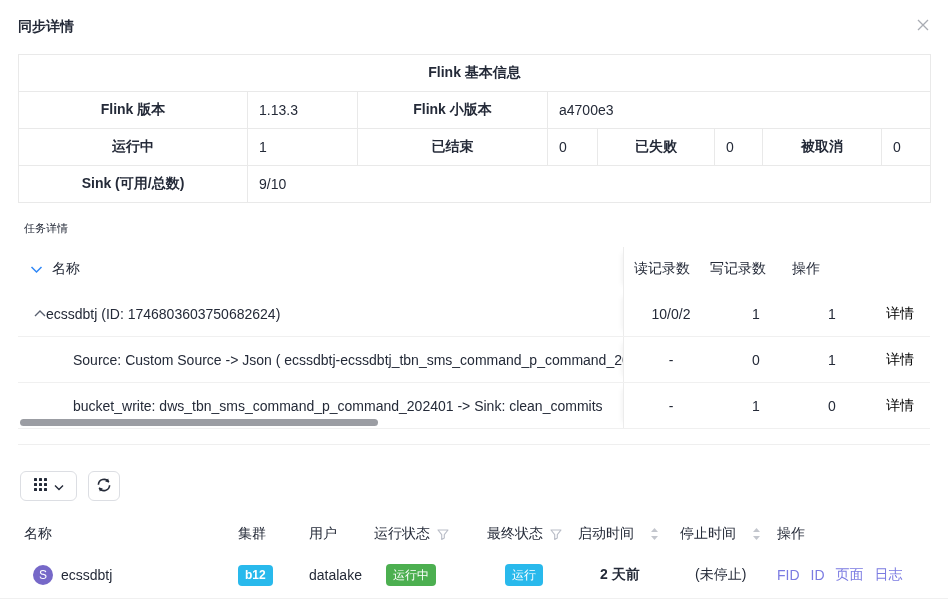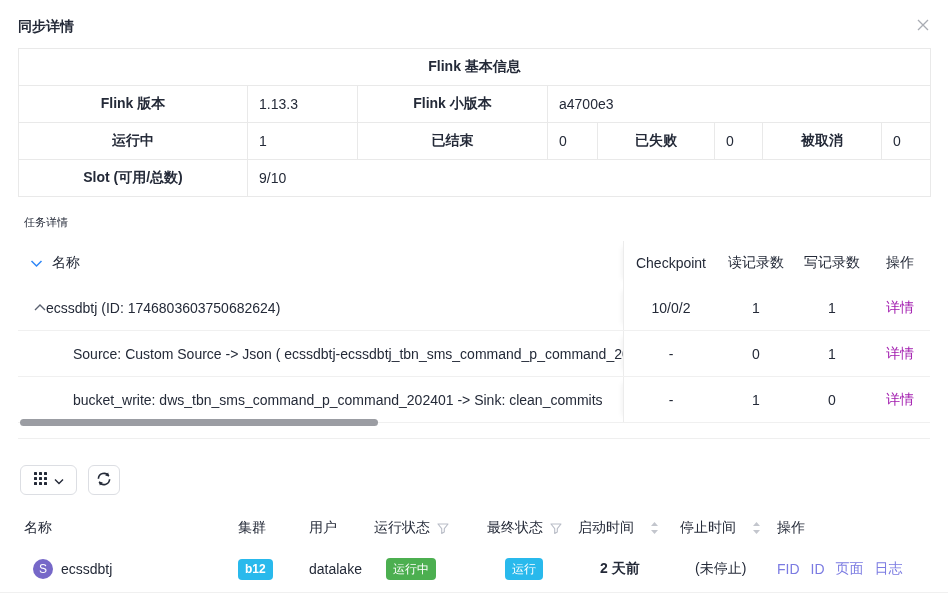--- a/index.html
+++ b/index.html
@@ -8,21 +8,21 @@
     font-family:"Liberation Sans", sans-serif;
     font-size:14px; color:#242a38; background:#ffffff;
     position:relative; overflow:hidden;
   }
   
   .modal-header { padding:18px 29px 0 18px; height:34px; }
   .modal-title { font-size:14px; font-weight:600; color:#242a38; }
   .close-btn { position:absolute; top:17px; right:17px; width:16px; height:16px;
     display:flex; align-items:center; justify-content:center; cursor:pointer; }
   
-  .info-table { border-collapse:collapse; margin:14px 18px 0 18px; width:912px;
+  .info-table { border-collapse:collapse; margin:20px 18px 0 18px; width:912px;
     table-layout:fixed; }
   .info-table th, .info-table td { border:1px solid #e9e9e9; height:37px; font-size:14px; }
   .info-table th { font-weight:bold; text-align:center; color:#242a38; }
   .info-table td { text-align:left; padding-left:11px; font-weight:normal; }
   .info-table .tbl-title { font-weight:bold; text-align:center; }
   
   .section-label { margin:15px 0 0 24px; font-size:11px; color:#242a38; height:20px; line-height:20px; }
   
   .task-table { margin:9px 18px 0 18px; width:912px; }
   .tt-row { display:flex; align-items:stretch; }
@@ -31,21 +31,21 @@
   .tt-body-row { border-bottom:1px solid #f0f0f0; }
   .tt-name { width:605px; display:flex; align-items:center; overflow:hidden;
     white-space:nowrap; flex:none; }
   .tt-right { display:flex; flex:none; width:307px; border-left:1px solid #ececec;
     box-shadow:-6px 0 6px -6px rgba(0,0,0,0.08); }
   .tt-cell { display:flex; align-items:center; justify-content:center; flex:none; }
   .tt-cp { width:94px; } .tt-rd { width:76px; } .tt-wr { width:76px; } .tt-op { width:60px; }
   .tt-name.hdr { padding-left:12px; gap:9px; }
   .tt-name.lvl0 { padding-left:16px; }
   .tt-name.lvl1 { padding-left:55px; }
-  .detail-link { color:#a21caf; cursor:pointer; }
+  .detail-link { color:#000000; cursor:pointer; }
   .expand-icon { display:inline-flex; cursor:pointer; }
   
   .hscroll { position:absolute; top:419px; left:20px; width:358px; height:7px;
     border-radius:4px; background:#9b9da3; cursor:pointer; }
   
   .divider { margin:15px 18px 0 18px; border-top:1px solid #efefef; height:0; }
   
   .toolbar { margin:26px 0 0 20px; display:flex; gap:11px; align-items:center; }
   .tb-btn { height:30px; background:#fff; border:1px solid #dcdee3; border-radius:6px;
     display:inline-flex; align-items:center; justify-content:center; cursor:pointer; }
@@ -119,40 +119,39 @@
     <th>运行中</th>
     <td>1</td>
     <th>已结束</th>
     <td>0</td>
     <th>已失败</th>
     <td>0</td>
     <th>被取消</th>
     <td>0</td>
   </tr>
   <tr>
-    <th>Slot (可用/总数)</th>
+    <th>Sink (可用/总数)</th>
     <td colspan="7">9/10</td>
   </tr>
 </tbody>
   </table>
 
 <div class="section-label">任务详情</div>
 
 <div class="task-table">
   <div class="tt-row tt-header">
     <div class="tt-name hdr">
       <span class="expand-icon">
         <svg width="13" height="9" viewBox="0 0 13 9">
             <polyline points="1.5,2 6.5,7 11.5,2" fill="none" stroke="#2f87f7" stroke-width="1.5"></polyline>
           </svg>
       </span>
       <span>名称</span>
     </div>
     <div class="tt-right">
-      <div class="tt-cell tt-cp">Checkpoint</div>
       <div class="tt-cell tt-rd">读记录数</div>
       <div class="tt-cell tt-wr">写记录数</div>
       <div class="tt-cell tt-op">操作</div>
     </div>
   </div>
 
   <div class="tt-row tt-body-row">
     <div class="tt-name lvl0">
       <span class="expand-icon">
         <svg width="12" height="9" viewBox="0 0 12 9">

